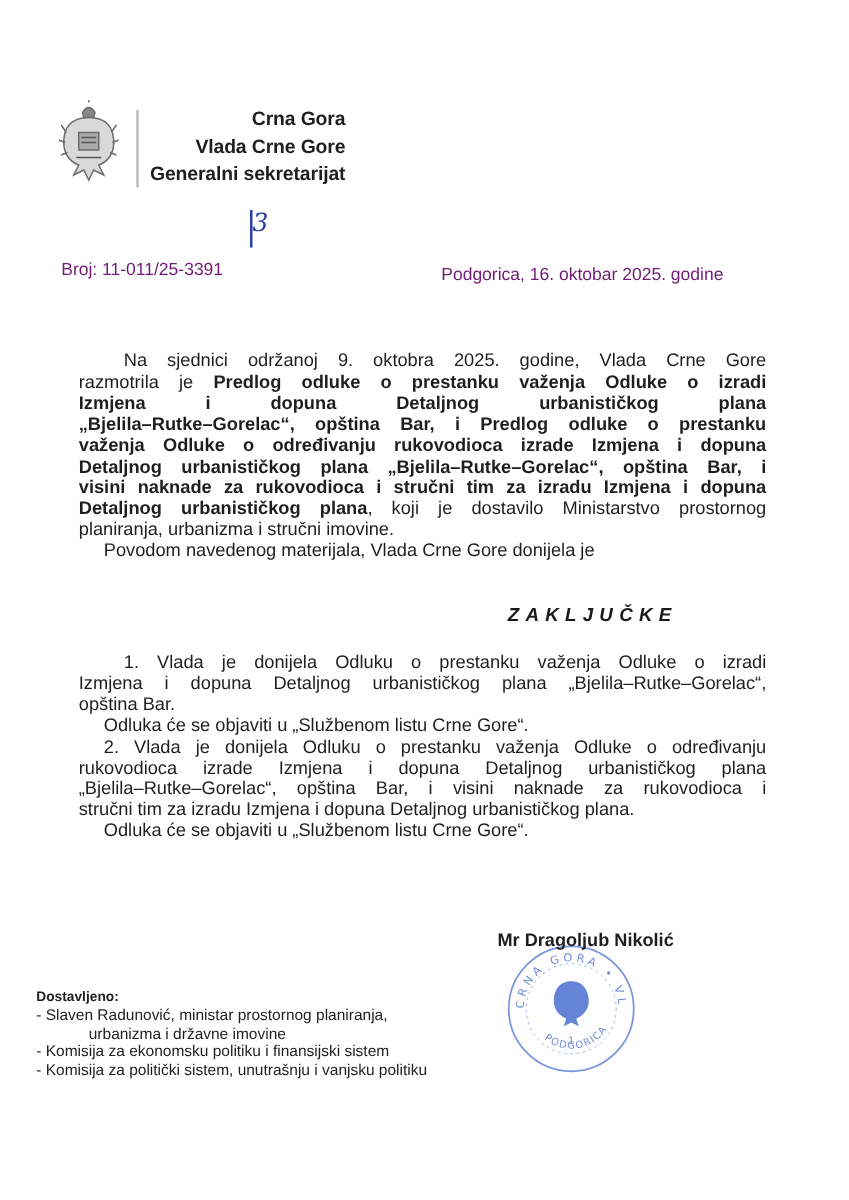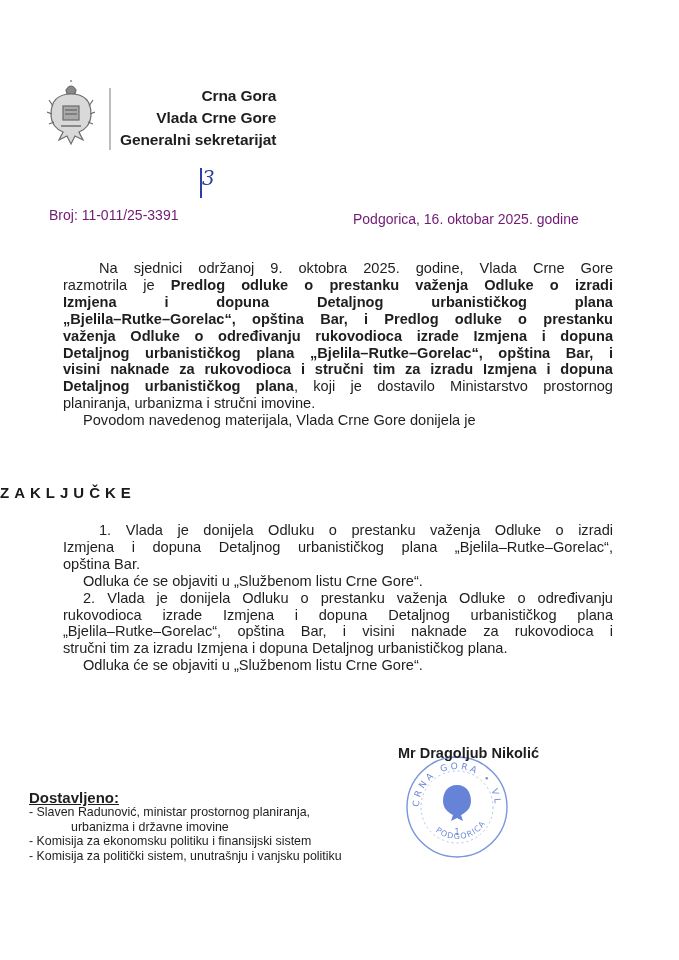--- a/index.html
+++ b/index.html
@@ -15,27 +15,27 @@
   .hand-bar { left: 200px; top: 168px; width: 1.5px; height: 30px; background: #2a3fa0; }
   .body-text {
     left: 63px; width: 550px; font-size: 14.6px; line-height: 16.9px; text-align: justify;
     text-align-last: left; color: #1e1e1e;
   }
   .indent { text-indent: 36px; }
   .b { font-weight: bold; }
   .line { display: block; text-align: justify; text-align-last: justify; white-space: nowrap; }
   .line.last { text-align-last: left; }
   .heading {
-    left: 0; width: 542px; text-align: left; top: 484px; font-size: 15px; font-weight: bold; letter-spacing: 5px;
+    left: 0; width: 542px; text-align: right; top: 484px; font-size: 15px; font-weight: bold; letter-spacing: 5px; font-style: italic;
   }
   .sig { left: 398px; top: 745px; font-size: 14.5px; font-weight: bold; line-height: 16px; color: #1e1e1e; }
   .sig div:nth-child(2) { padding-left: 3px; text-align: center; }
   .stamp { left: 405px; top: 755px; width: 104px; height: 104px; }
   .dost { left: 29px; top: 791px; font-size: 12.4px; line-height: 14.4px; color: #1e1e1e; }
-  .dost .title { font-weight: bold; font-size: 15px; text-decoration: underline; }
+  .dost .title { font-weight: bold; font-size: 11px; }
   .dost .cont { padding-left: 8px; margin-left: 34px; }
   .crest { left: 47px; top: 80px; width: 48px; height: 72px; }
 </style>
 </head>
 <body>
 
 <div class="abs crest">
   <svg width="48" height="72" viewBox="0 0 48 72">
     <g fill="none" stroke="#6b6b6b" stroke-width="1.2">
       <path d="M19 10 Q24 2 29 10 L28 14 L20 14 Z" fill="#888"></path>
@@ -53,21 +53,21 @@
   <div>Crna Gora</div>
   <div>Vlada Crne Gore</div>
   <div>Generalni sekretarijat</div>
 </div>
 
 <div class="abs meta" style="left:49px; top:171px;">Broj: 11-011/25-3391</div>
 <div class="abs hand-bar"></div>
 <div class="abs hand" style="left:202px; top:166px;">3</div>
 <div class="abs meta" style="left:353px; top:175px;">Podgorica, 16. oktobar 2025. godine</div>
 
-<div class="abs body-text" style="top:260px;">
+<div class="abs body-text" style="top:281px;">
   <span class="line indent" id="il0"><span>Na sjednici održanoj 9. oktobra 2025. godine, Vlada Crne Gore</span></span>
   <span class="line" id="il1"><span>razmotrila je </span><span class="b">Predlog  odluke o prestanku važenja Odluke o izradi</span></span>
   <span class="line" id="il2"><span class="b">Izmjena i dopuna Detaljnog urbanističkog plana</span></span>
   <span class="line" id="il3"><span class="b">„Bjelila–Rutke–Gorelac“, opština Bar, i Predlog odluke o prestanku</span></span>
   <span class="line" id="il4"><span class="b">važenja Odluke o određivanju rukovodioca izrade Izmjena i dopuna</span></span>
   <span class="line" id="il5"><span class="b">Detaljnog urbanističkog plana „Bjelila–Rutke–Gorelac“, opština Bar, i</span></span>
   <span class="line" id="il6"><span class="b">visini naknade za rukovodioca i stručni tim za izradu Izmjena i dopuna</span></span>
   <span class="line" id="il7"><span class="b">Detaljnog urbanističkog plana</span><span>, koji je dostavilo Ministarstvo prostornog</span></span>
   <span class="line last" id="il8"><span>planiranja, urbanizma i stručni imovine.</span></span>
   <span class="line last" style="padding-left:20px;">Povodom navedenog materijala, Vlada Crne Gore donijela je</span>

